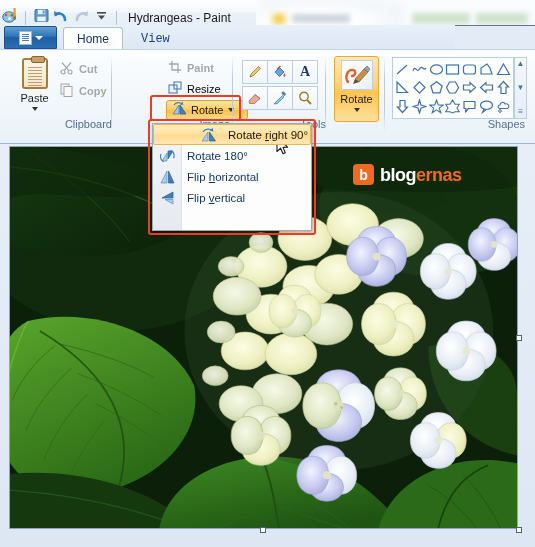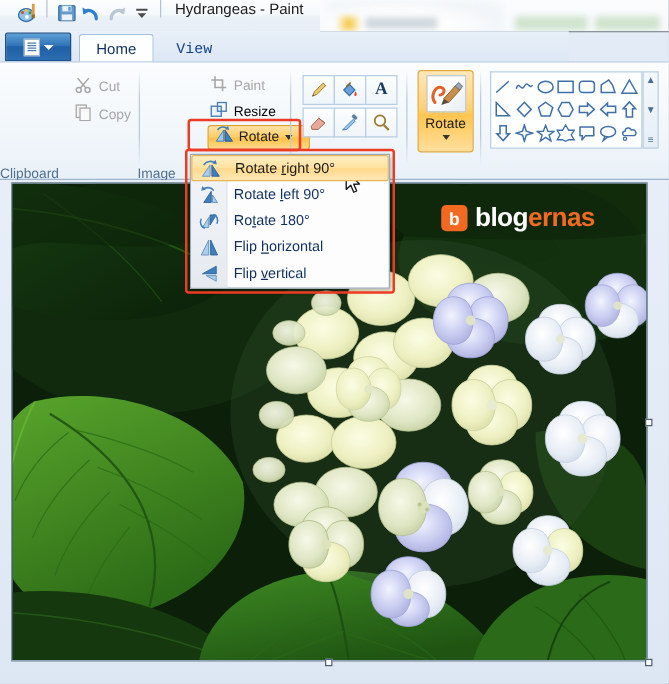--- a/index.html
+++ b/index.html
@@ -30,21 +30,21 @@
   #backdrop .hline { position:absolute; left:256px; top:25px; width:279px; height:1px; background:#6b7580; }
   #backdrop .lower { position:absolute; left:0; top:26px; width:535px; height:521px;
     background:linear-gradient(180deg,#e3ebf6 0%,#dae4f1 100%); }
 
   
   #paint-window { position:absolute; left:0; top:0; width:535px; height:547px; }
 
   
   #titlebar { position:absolute; left:0; top:0; width:256px; height:25px;
     background:linear-gradient(180deg,#fdfefe 0%,#f4f8fb 48%,#eaf1f7 52%,#e6eef6 100%);
-    display:flex; align-items:flex-start; padding-left:12px; }
+    display:flex; align-items:flex-end; padding-left:0; }
   .qat-sep { width:1px; height:14px; background:#b6c3d2; margin:0 5px; }
   .qat-btn { width:20px; height:20px; display:flex; align-items:center; justify-content:center; }
   .title-text { font-size:12px; color:#1b1b1b; white-space:nowrap; margin-left:6px;
     font-family:"Liberation Sans", sans-serif; }
 
   
   #tabstrip { position:absolute; left:0; top:25px; width:455px; height:25px;
     background:linear-gradient(180deg,#e8f0f9 0%,#dce7f4 100%); }
   #paint-menu-btn { position:absolute; left:4px; top:1px; width:53px; height:23px;
     background:linear-gradient(180deg,#5e9fd4 0%,#2f74b8 45%,#1f5fa6 50%,#2c6db0 100%);
@@ -60,42 +60,42 @@
   .tab.active { background:#fdfefe; border:1px solid #a9c2dc; border-bottom:none;
     border-radius:3px 3px 0 0; color:#11305e; }
   #tab-home { left:63px; }
   #tab-view { left:128px;font-family:Liberation Mono, monospace; }
 
   
   #ribbon { position:absolute; left:0; top:49px; width:535px; height:95px;
     background:linear-gradient(180deg,#fbfdfe 0%,#f2f7fb 55%,#e9f1f8 100%);
     border-top:1px solid #c3d4e6; border-bottom:1px solid #9fb6cd; }
   .grp { position:absolute; top:0; height:95px; }
-  .grp-label { position:absolute; bottom:0; width:100%; text-align:left;
+  .grp-label { position:absolute; bottom:15px; width:100%; text-align:right;
     font-size:11px; color:#4a6versions; }
   .grp-label { color:#51708f; }
   .grp-div { position:absolute; top:6px; width:1px; height:76px;
     background:linear-gradient(180deg,rgba(170,190,210,0) 0%,#b9cadb 30%,#b9cadb 70%,rgba(170,190,210,0) 100%); }
 
   
   #grp-clipboard { left:0; width:112px; }
   #paste-btn { position:absolute; left:12px; top:6px; width:45px; height:62px;
     display:flex; flex-direction:column; align-items:center; }
   .clipboard-icon { width:26px; height:31px; background:linear-gradient(180deg,#fff8e8,#f3e4c4);
     border:2px solid #a87b3c; border-radius:3px; position:relative; margin-top:2px; }
   .clipboard-icon::before { content:''; position:absolute; left:7px; top:-4px; width:12px; height:5px;
     background:#c9a063; border:1px solid #8a6530; border-radius:2px; }
   .clipboard-icon .lines { position:absolute; left:4px; top:7px; right:4px; display:flex;
     flex-direction:column; gap:2px; }
   .clipboard-icon .lines i { display:block; height:1px; background:#b9a076; }
   .btn-label { font-size:11px; color:#1b1b1b; margin-top:3px; }
   .btn-caret { width:0;height:0;border-left:3.5px solid transparent;border-right:3.5px solid transparent;
     border-top:4px solid #333; margin-top:3px; }
   .small-cmd { position:absolute; display:flex; align-items:center; gap:5px; font-size:11px; }
-  .small-cmd.dim { color:#a6a6a6; }
+  .small-cmd.dim { color:#a6a6a6;font-weight:bold; }
   #cut-cmd { left:60px; top:11px; }
   #copy-cmd { left:60px; top:33px; }
 
   
   #grp-image { left:113px; width:120px; }
   #select-btn { position:absolute; left:6px; top:6px; width:50px; height:62px;
     display:flex; flex-direction:column; align-items:center; }
   .sel-icon { width:30px; height:26px; border:1px dashed #3f6fa8; margin-top:4px; background:#fbfdff;}
   #crop-cmd { left:55px; top:10px; }
   #resize-cmd { left:55px; top:31px; }
@@ -146,21 +146,21 @@
 
   
   #rotate-menu { position:absolute; left:152px; top:123px; width:160px; height:108px;
     background:#fdfdfd; border:1px solid #9ca9b7; box-shadow:1px 2px 4px rgba(0,0,0,.32); }
   #rotate-menu .gutter { position:absolute; left:0; top:0; width:29px; height:100%;
     background:linear-gradient(180deg,#f3f5f8,#e6eaef); border-right:1px solid #dde2e8; }
   .menu-item { position:relative; height:21px; display:flex; align-items:center; z-index:2; }
   .menu-item .mi-icon { width:29px; display:flex; align-items:center; justify-content:center; }
   .menu-item .mi-label { font-size:11.5px; color:#11305e; margin-left:5px; }
   .menu-item.selected { background:linear-gradient(180deg,#ffeec2 0%,#ffe2a0 48%,#ffd98c 52%,#ffe7b4 100%);
-    border:1px solid #e8b551; border-radius:2px; height:21px; }
+    border:1px solid #e8b551; border-radius:2px; height:21px;padding-left:40px; }
   .menu-item.selected .mi-label { color:#1b1b1b; }
   u { text-decoration:underline; }
 
   
   .anno { position:absolute; border:2px solid #ee3b24; border-radius:3px; pointer-events:none; }
   #anno-rotate { left:150px; top:95px; width:91px; height:26px; }
   #anno-menu { left:148px; top:119px; width:168px; height:116px; }
 
   
   #cursor { position:absolute; left:276px; top:136px; width:13px; height:20px; }
@@ -237,20 +237,35 @@
       <span>Home</span>
     </div>
     <div class="tab" id="tab-view">
       <span>View</span>
     </div>
   </div>
 
   <div id="ribbon">
 
     <div class="grp" id="grp-clipboard">
+      <div id="paste-btn">
+        <span class="clipboard-icon">
+          <span class="lines">
+              <i></i>
+              <i></i>
+              <i></i>
+              <i></i>
+              <i></i>
+              <i></i>
+              <i></i>
+            </span>
+        </span>
+        <span class="btn-label">Paste</span>
+        <span class="btn-caret"></span>
+      </div>
       <div class="small-cmd dim" id="cut-cmd">
         <span>
           <svg width="14" height="14" viewBox="0 0 14 14">
             <circle cx="3" cy="11" r="2" fill="none" stroke="#a6a6a6" stroke-width="1.2"></circle>
             <circle cx="10" cy="11" r="2" fill="none" stroke="#a6a6a6" stroke-width="1.2"></circle>
             <line x1="4.2" y1="9.6" x2="11" y2="1.5" stroke="#a6a6a6" stroke-width="1.2"></line>
             <line x1="8.8" y1="9.6" x2="2" y2="1.5" stroke="#a6a6a6" stroke-width="1.2"></line>
           </svg>
         </span>
         <span>Cut</span>
@@ -431,20 +446,21 @@
         <svg width="15" height="15" viewBox="0 0 15 15">
             <path d="M4 9.5 C1.5 9.5 1.5 6 4 6 C4 3 8 2.5 9 5 C12.5 4 14 8 11.5 9.5 Z" stroke="#3f6fa8" stroke-width="1.1" fill="none"></path>
             <circle cx="4" cy="12" r="1.3" stroke="#3f6fa8" stroke-width="1" fill="none"></circle>
           </svg>
       </div>
       <div id="shapes-scroll">
         <span class="sb-arrow">▲</span>
         <span class="sb-arrow">▼</span>
         <span class="sb-arrow">≡</span>
       </div>
+      <div class="grp-label" style="left:-10px;">Shapes</div>
     </div>
   </div>
 
   <div id="canvas-area">
     <div id="canvas-frame">
       <svg id="photo" viewBox="0 0 509 383" preserveAspectRatio="none">
         <defs>
           <radialGradient id="petalBlue" cx="45%" cy="40%" r="70%">
             <stop offset="0%" stop-color="#f2f4ff"></stop>
               <stop offset="55%" stop-color="#c9cdf0"></stop>
@@ -647,21 +663,21 @@
         </g>
 
         <rect width="509" height="383" fill="none"></rect>
         <path d="M0 0 H509 V40 C400 55 260 30 140 48 C80 56 30 40 0 52 Z" fill="#0c230a" opacity=".55"></path>
       </svg>
 
       <div style="position:absolute; left:343px; top:17px; display:flex; align-items:center; gap:6px;">
         <span style="width:21px;height:21px;background:#f26a21;border-radius:4px;display:flex;align-items:center;justify-content:center;">
           <span style="font-size:14px;font-weight:bold;color:#fff;font-family:'Liberation Sans',sans-serif;line-height:1;">b</span>
         </span>
-        <span style="font-size:21px;font-weight:bold;letter-spacing:-0.5px;line-height:1;font-family:'Liberation Sans',sans-serif;">
+        <span style="font-size:18px;font-weight:bold;letter-spacing:-0.5px;line-height:1;font-family:'Liberation Sans',sans-serif;">
           <span style="color:#ffffff;">blog</span><span style="color:#f26a21;">ernas</span>
         </span>
       </div>
     </div>
 
     <div class="handle" style="left:260px; top:383px;"></div>
     <div class="handle" style="left:516px; top:191px;"></div>
     <div class="handle" style="left:516px; top:383px;"></div>
   </div>
 
@@ -673,31 +689,20 @@
         <svg width="17" height="16" viewBox="0 0 17 16">
           <path d="M2 14 L8 14 L8 5 Z" fill="#a9cdea" stroke="#5e8fbc" stroke-width="0.7"></path>
           <path d="M9.5 14 L15.5 14 L9.5 5 Z" fill="#3f7fc0" stroke="#2a5f96" stroke-width="0.7"></path>
           <path d="M3 5 C5 1.5 10 1.5 12 3.5" stroke="#3f7fc0" stroke-width="1.3" fill="none"></path>
           <path d="M12.6 0.8 L13.4 4.6 L9.8 3.7 Z" fill="#3f7fc0"></path>
         </svg>
       </span>
       <span class="mi-label">Rotate <u>r</u>ight 90°</span>
     </div>
 
-    <div class="menu-item">
-      <span class="mi-icon">
-        <svg width="17" height="16" viewBox="0 0 17 16">
-          <path d="M4 14 L10 14 L10 5 Z" fill="#3f7fc0" stroke="#2a5f96" stroke-width="0.7"></path>
-          <path d="M11 14 L15 14 L11 8 Z" fill="#a9cdea" stroke="#5e8fbc" stroke-width="0.7"></path>
-          <path d="M12 4.5 C10 1.5 5.5 1.5 3.5 3.5" stroke="#3f7fc0" stroke-width="1.3" fill="none"></path>
-          <path d="M2.8 0.8 L2 4.6 L5.6 3.7 Z" fill="#3f7fc0"></path>
-        </svg>
-      </span>
-      <span class="mi-label">Rotate <u>l</u>eft 90°</span>
-    </div>
 
     <div class="menu-item">
       <span class="mi-icon">
         <svg width="17" height="16" viewBox="0 0 17 16">
           <path d="M3 13 L8 13 L8 5 Z" fill="#a9cdea" stroke="#5e8fbc" stroke-width="0.7"></path>
           <path d="M9 3 L14 3 L9 11 Z" fill="#3f7fc0" stroke="#2a5f96" stroke-width="0.7"></path>
           <path d="M2 6 C0.5 9 2 13 5 13.5" stroke="#3f7fc0" stroke-width="1.2" fill="none"></path>
           <path d="M14.5 10 C16 7 14.5 3 11.5 2.5" stroke="#3f7fc0" stroke-width="1.2" fill="none"></path>
         </svg>
       </span>

